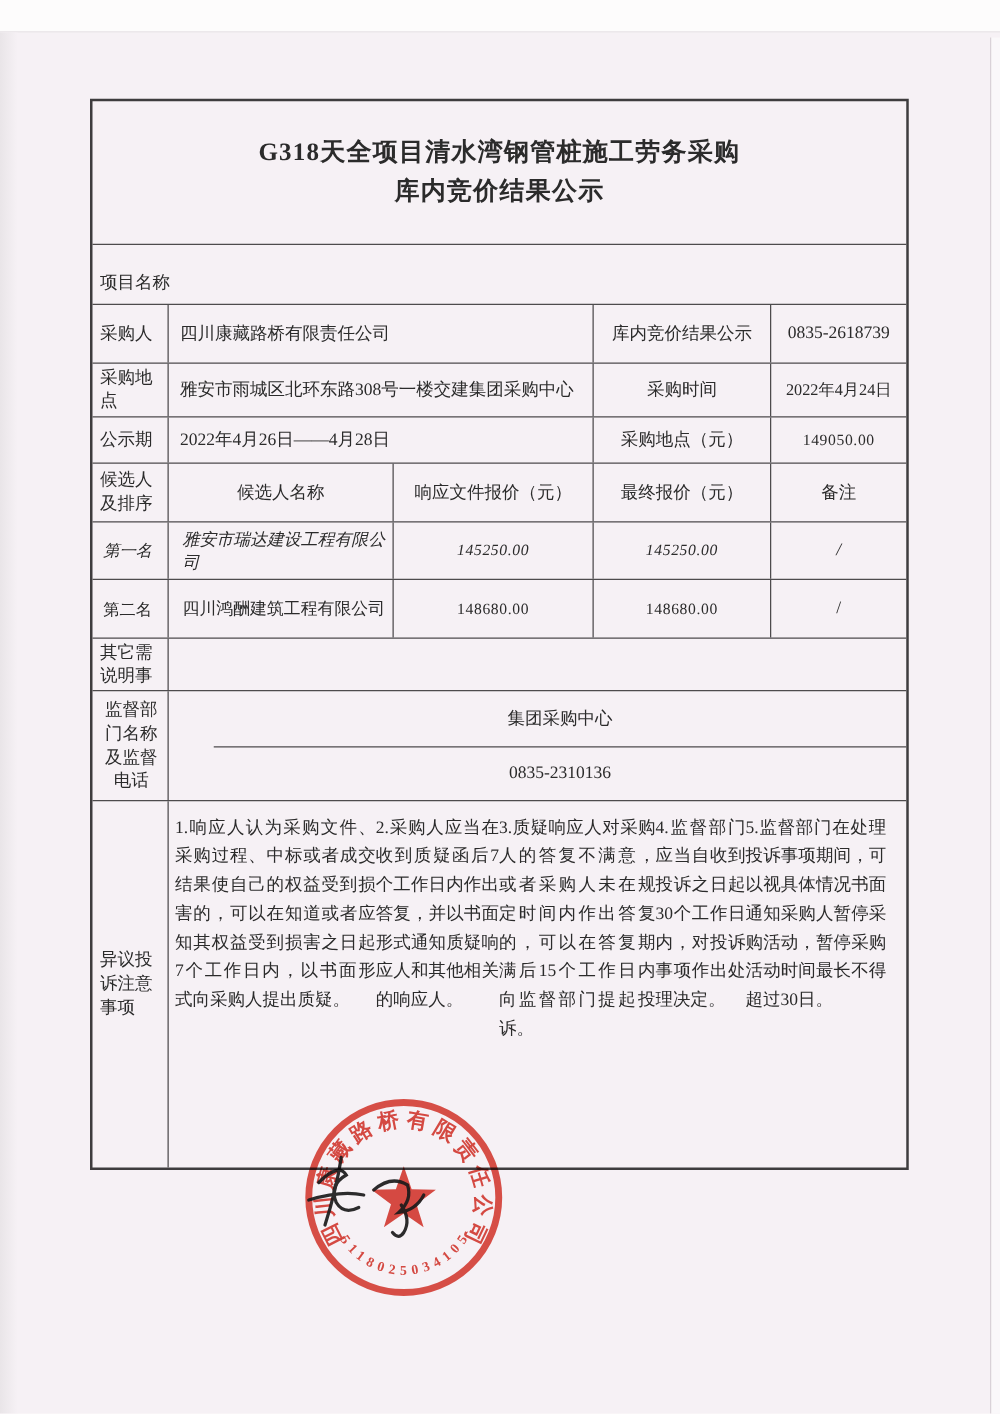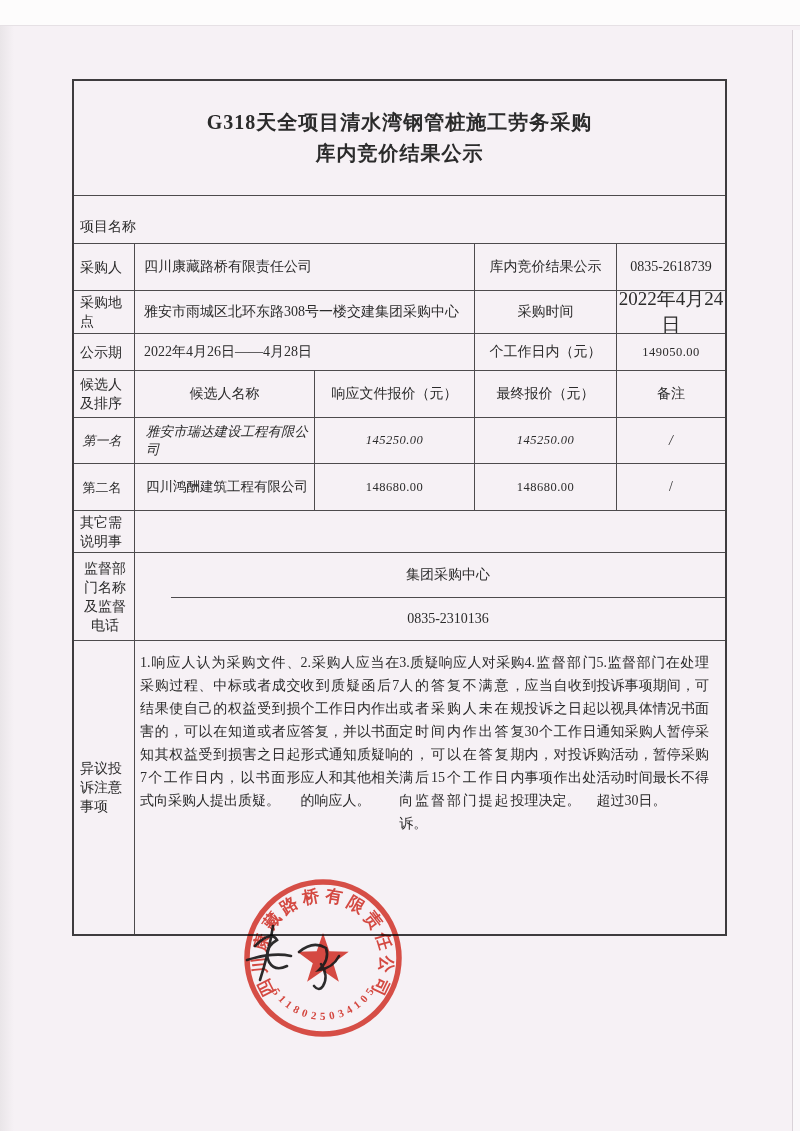--- a/index.html
+++ b/index.html
@@ -92,27 +92,27 @@
       <div class="cell c-label">采购人</div>
       <div class="cell c-flex">四川康藏路桥有限责任公司</div>
       <div class="cell c-mid">库内竞价结果公示</div>
       <div class="cell c-last">0835-2618739</div>
     </div>
 
     <div class="row r-location">
       <div class="cell c-label">采购地点</div>
       <div class="cell c-flex">雅安市雨城区北环东路308号一楼交建集团采购中心</div>
       <div class="cell c-mid">采购时间</div>
-      <div class="cell c-last" style="font-size:19px;">2022年4月24日</div>
+      <div class="cell c-last" style="font-size:13px;">2022年4月24日</div>
     </div>
 
     <div class="row r-publicity">
       <div class="cell c-label">公示期</div>
       <div class="cell c-flex">2022年4月26日——4月28日</div>
-      <div class="cell c-mid">个工作日内（元）</div>
+      <div class="cell c-mid">采购地点（元）</div>
       <div class="cell c-last num">149050.00</div>
     </div>
 
     <div class="row r-cand-head">
       <div class="cell c-label">候选人及排序</div>
       <div class="cell c-name center">候选人名称</div>
       <div class="cell c-flex center">响应文件报价（元）</div>
       <div class="cell c-mid">最终报价（元）</div>
       <div class="cell c-last">备注</div>
     </div>

